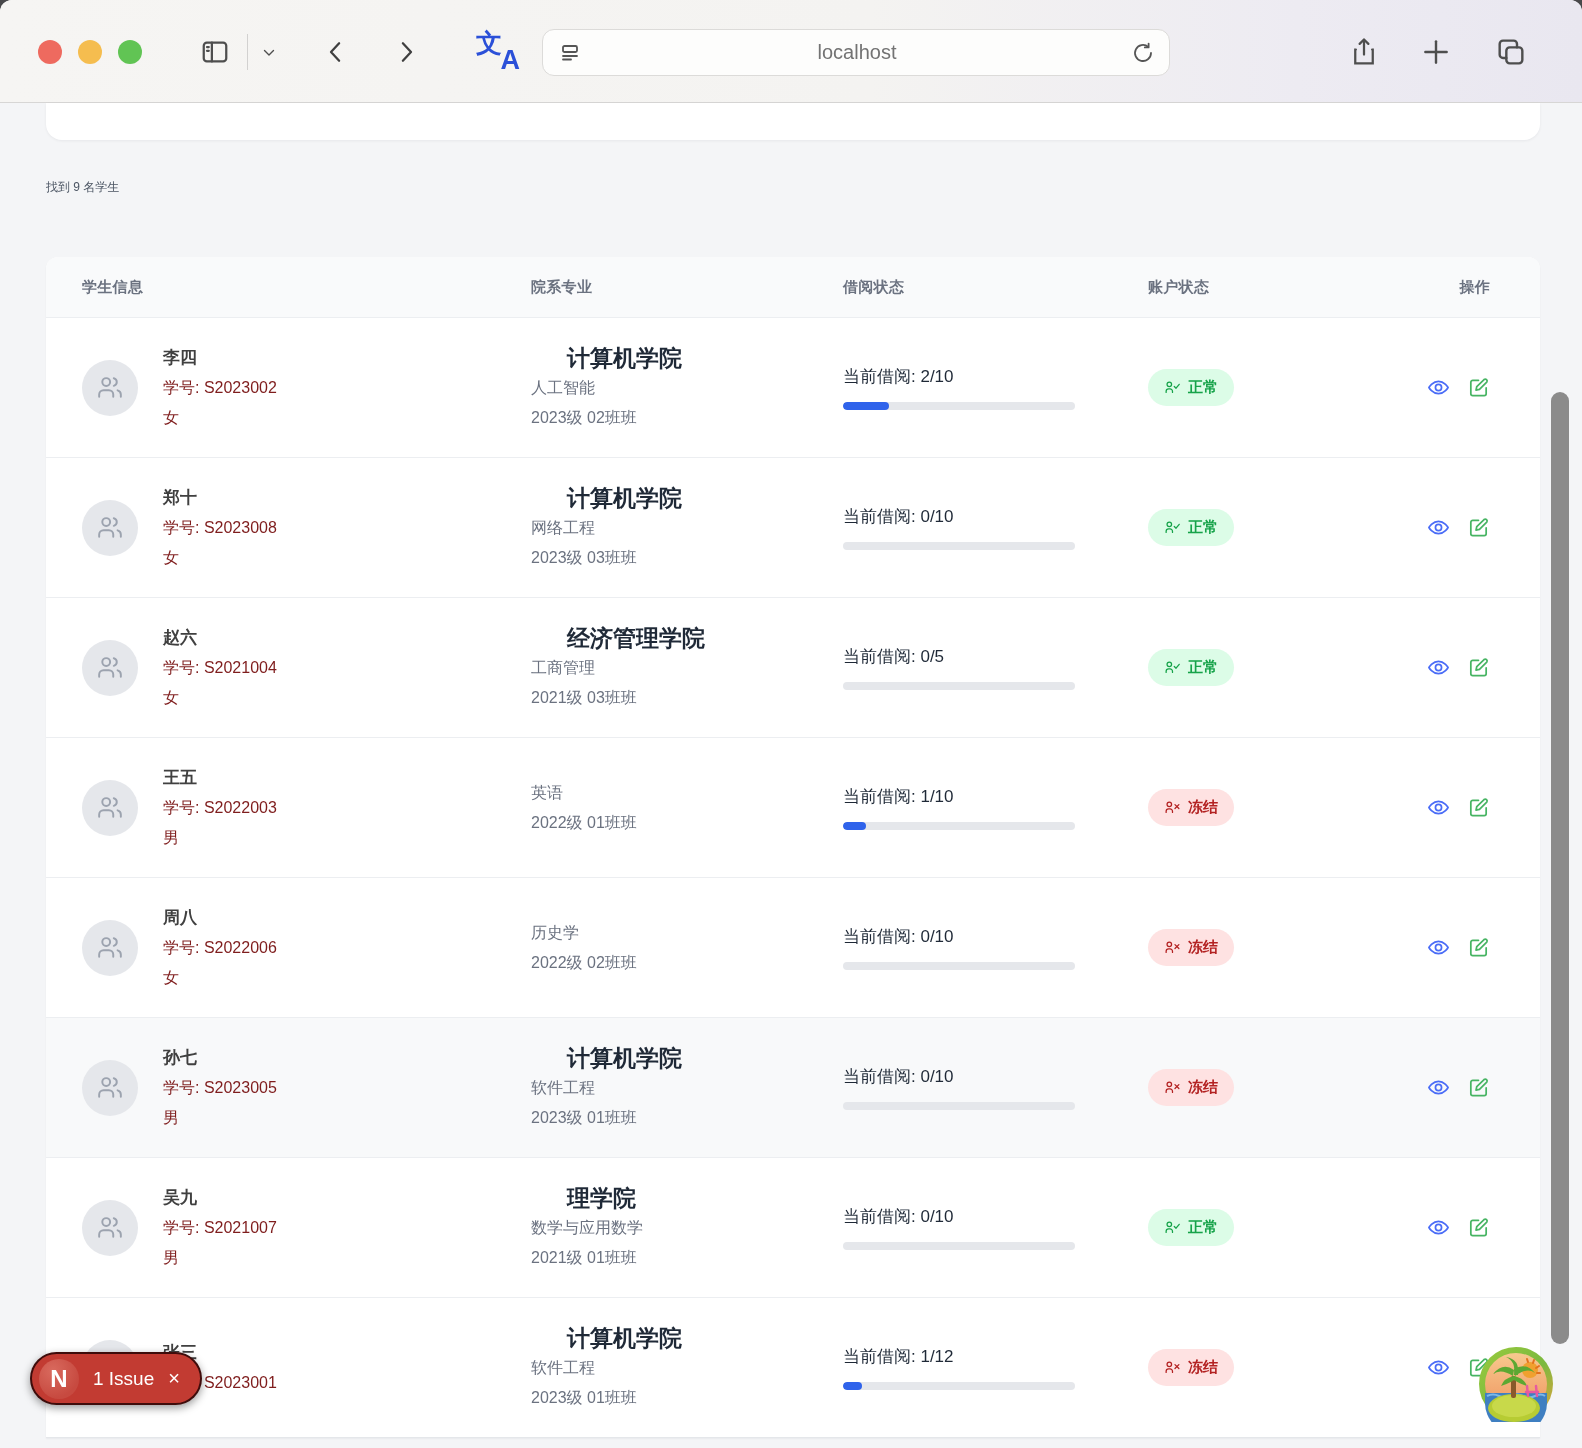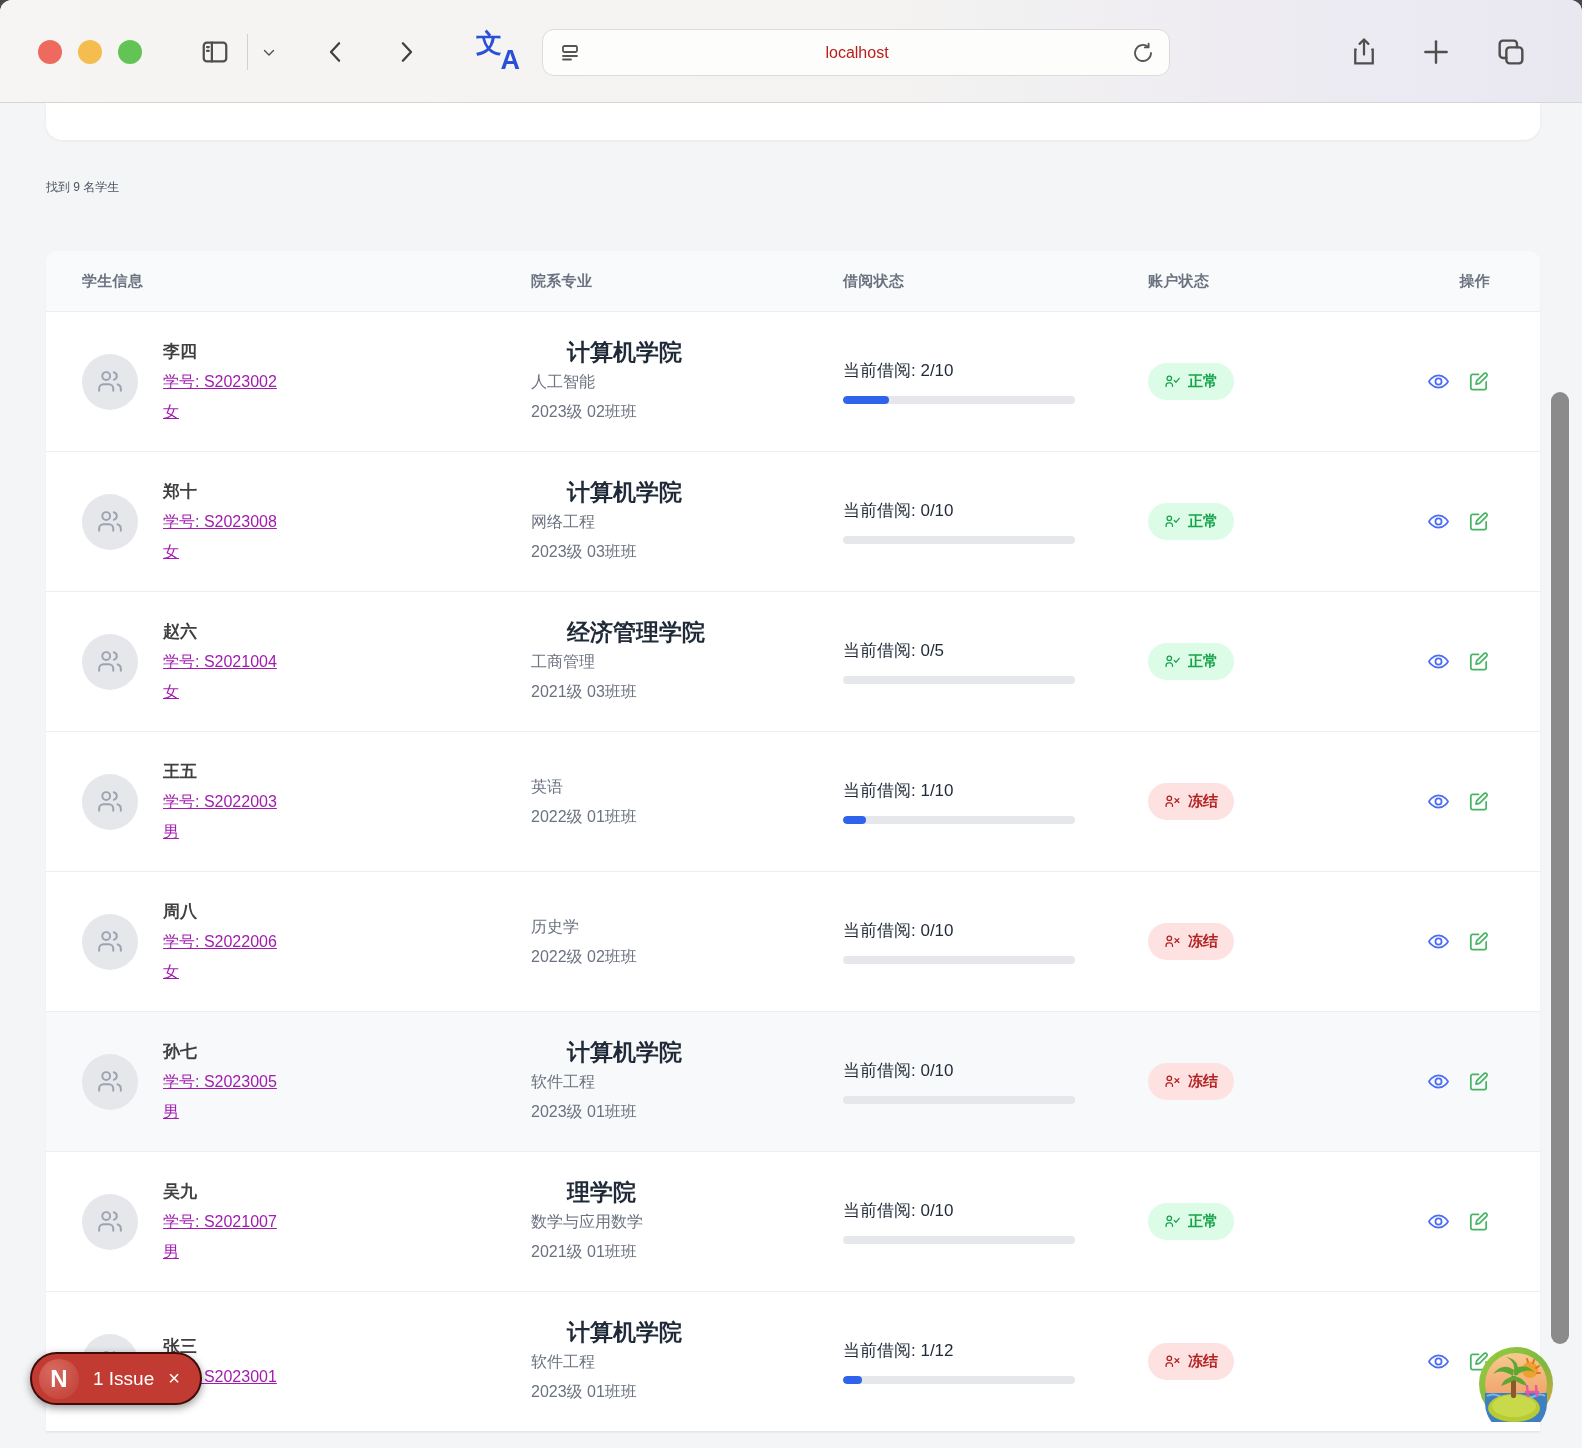--- a/index.html
+++ b/index.html
@@ -17,45 +17,45 @@
   .tb-btn { position:absolute; top:28px; height:48px; display:flex; align-items:center;
     justify-content:center; color:#4e4e4e; cursor:default; }
   svg.stroke { fill:none; stroke:currentColor; stroke-width:1.8; stroke-linecap:round; stroke-linejoin:round; }
   .tb-divider { position:absolute; top:34px; left:247px; width:1px; height:36px; background:#d2d1d0; }
   .translate { color:#2b50d8; font-weight:700; position:absolute; top:26px; left:476px; width:46px; height:52px; }
   .translate .zh { position:absolute; left:0; top:0; font-size:26px; }
   .translate .en { position:absolute; right:2px; bottom:2px; font-size:27px; }
   .urlbar { position:absolute; left:542px; top:29px; width:628px; height:47px; background:#fdfdfc;
     border:1px solid #dcdbd9; border-radius:12px; display:flex; align-items:center; padding:0 14px; }
   .urlbar .reader { color:#555; display:flex; }
-  .urlbar .host { flex:1; text-align:center; font-size:16px; color:#b91c1c; }
+  .urlbar .host { flex:1; text-align:center; font-size:20px; color:#737373; }
   .urlbar .reload { color:#555; display:flex; }
 
   
   .content { position:relative; height:1344px; background:#f4f5f7; }
   .top-card { position:absolute; left:46px; top:0; width:1494px; height:37px; background:#fff;
     border-radius:0 0 16px 16px; box-shadow:0 1px 3px rgba(16,24,40,.06); }
   .result-count { position:absolute; left:46px; top:76px; font-size:12px; color:#4b5563; }
 
-  .table-card { position:absolute; left:46px; top:148px; width:1494px; background:#fff;
+  .table-card { position:absolute; left:46px; top:154px; width:1494px; background:#fff;
     border-radius:12px 12px 0 0; box-shadow:0 1px 2px rgba(16,24,40,.05); }
   .grid-row { display:grid; grid-template-columns:449px 312px 305px 250px 1fr;
     padding:0 50px 0 36px; align-items:center; }
   .thead { height:60px; background:#f9fafb; border-radius:12px 12px 0 0; }
   .thead .th { font-size:15px; font-weight:700; color:#6b7280; letter-spacing:.3px; }
   .thead .th:last-child { text-align:right; }
   .trow { height:140px; border-top:1px solid #eceef1; background:#fff; }
   .trow.hl { background:#f8f9fa; }
   .table-card { border-bottom:1px solid #e4e7ea; }
 
   .stu-cell { display:flex; align-items:center; gap:25px; }
   .avatar { width:56px; height:56px; border-radius:50%; background:#e5e7eb; color:#9ca3af;
     display:flex; align-items:center; justify-content:center; flex:none; }
   .stu-name { font-size:17px; font-weight:700; color:#404040; line-height:30px; }
-  .stu-sub { font-size:16px; color:#a21caf; line-height:30px;text-decoration:underline; }
+  .stu-sub { font-size:16px; color:#7f1d1d; line-height:30px; }
   .dep-college { font-size:23px; font-weight:700; color:#1f2937; line-height:30px;margin-left:36px; }
   .dep-sub { font-size:16px; color:#6b7280; line-height:30px; }
 
   .borrow-label { font-size:17px; font-weight:500; color:#1f2937; }
   .progress { margin-top:14px; width:232px; height:8px; border-radius:5px; background:#e5e7eb; overflow:hidden; }
   .progress .fill { height:100%; border-radius:5px; background:#2f63eb; }
 
   .badge { display:inline-flex; align-items:center; gap:7px; padding:9px 16px; border-radius:999px;
     font-size:15px; font-weight:700; }
   .badge.normal { background:#dcfce7; color:#17a34a; }

